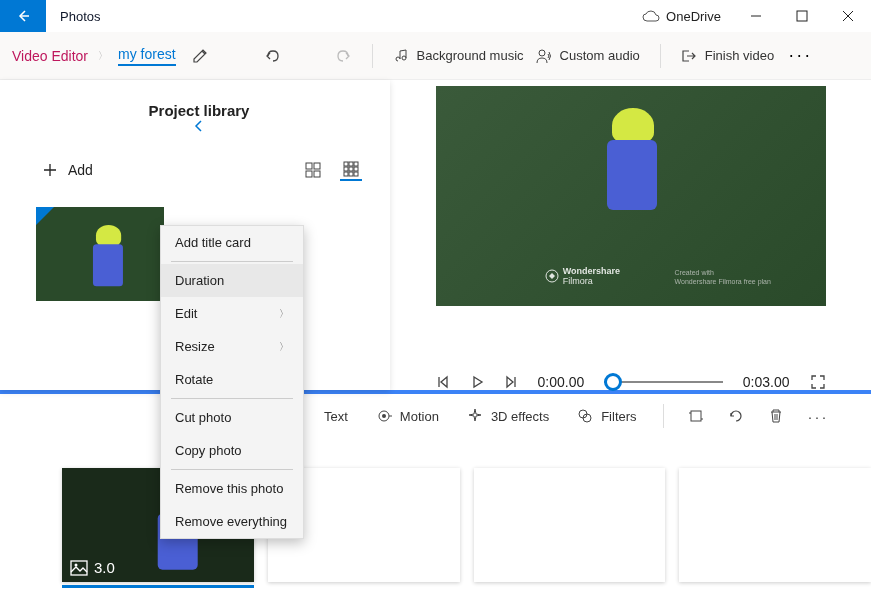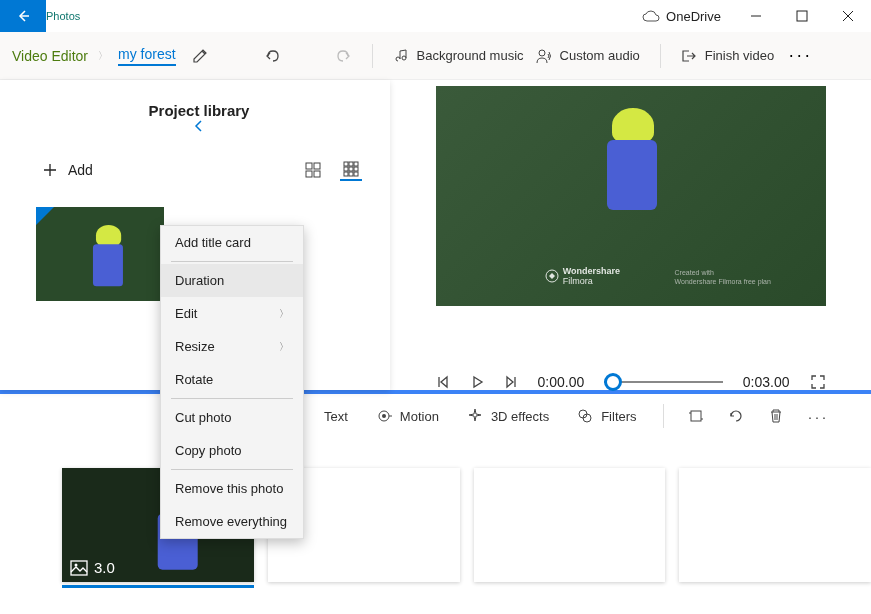--- a/index.html
+++ b/index.html
@@ -1,29 +1,29 @@
 <!DOCTYPE html>
 <html><head>
 <meta charset="utf-8">
 <style>
 * { margin: 0; padding: 0; box-sizing: border-box; font-family: "Segoe UI", sans-serif; }
 body { background: #fff; width: 871px; height: 614px; overflow: hidden; position: relative; }
 
 
 .titlebar { height: 32px; display: flex; align-items: center; background: #fff; position: relative; }
 .back-btn { width: 46px; height: 32px; background: #0078d4; display: flex; align-items: center; justify-content: center; color: #fff; }
-.app-title { font-size: 11px; color: #0f766e; }
+.app-title { margin-left: 14px; font-size: 13px; color: #0f172a; }
 .onedrive { position: absolute; right: 150px; display: flex; align-items: center; gap: 6px; font-size: 13px; color: #222; }
 .win-controls { position: absolute; right: 0; display: flex; }
 .win-btn { width: 46px; height: 32px; display: flex; align-items: center; justify-content: center; font-size: 12px; }
 
 
 .toolbar { height: 48px; display: flex; align-items: center; padding: 0 12px; background: #faf9f8; border-bottom: 1px solid #eee; }
 .breadcrumb { display: flex; align-items: center; gap: 10px; font-size: 14px; }
-.bc-root { color: #4d7c0f; }
+.bc-root { color: #be185d; }
 .bc-sep { color: #aaa; font-size: 10px; }
 .bc-current { color: #0078d4; border-bottom: 2px solid #0078d4; padding-bottom: 2px; }
 .pencil { margin-left: 16px; color: #444; }
 .tb-btn { display: flex; align-items: center; gap: 8px; font-size: 13px; color: #333; padding: 4px 6px; }
 .tb-btn.disabled { color: #bbb; }
 .divider { width: 1px; height: 24px; background: #ddd; margin: 0 14px; }
 .more-dots { font-size: 18px; letter-spacing: 2px; padding: 0 8px; }
 
 
 .main { display: flex; height: 310px; }

